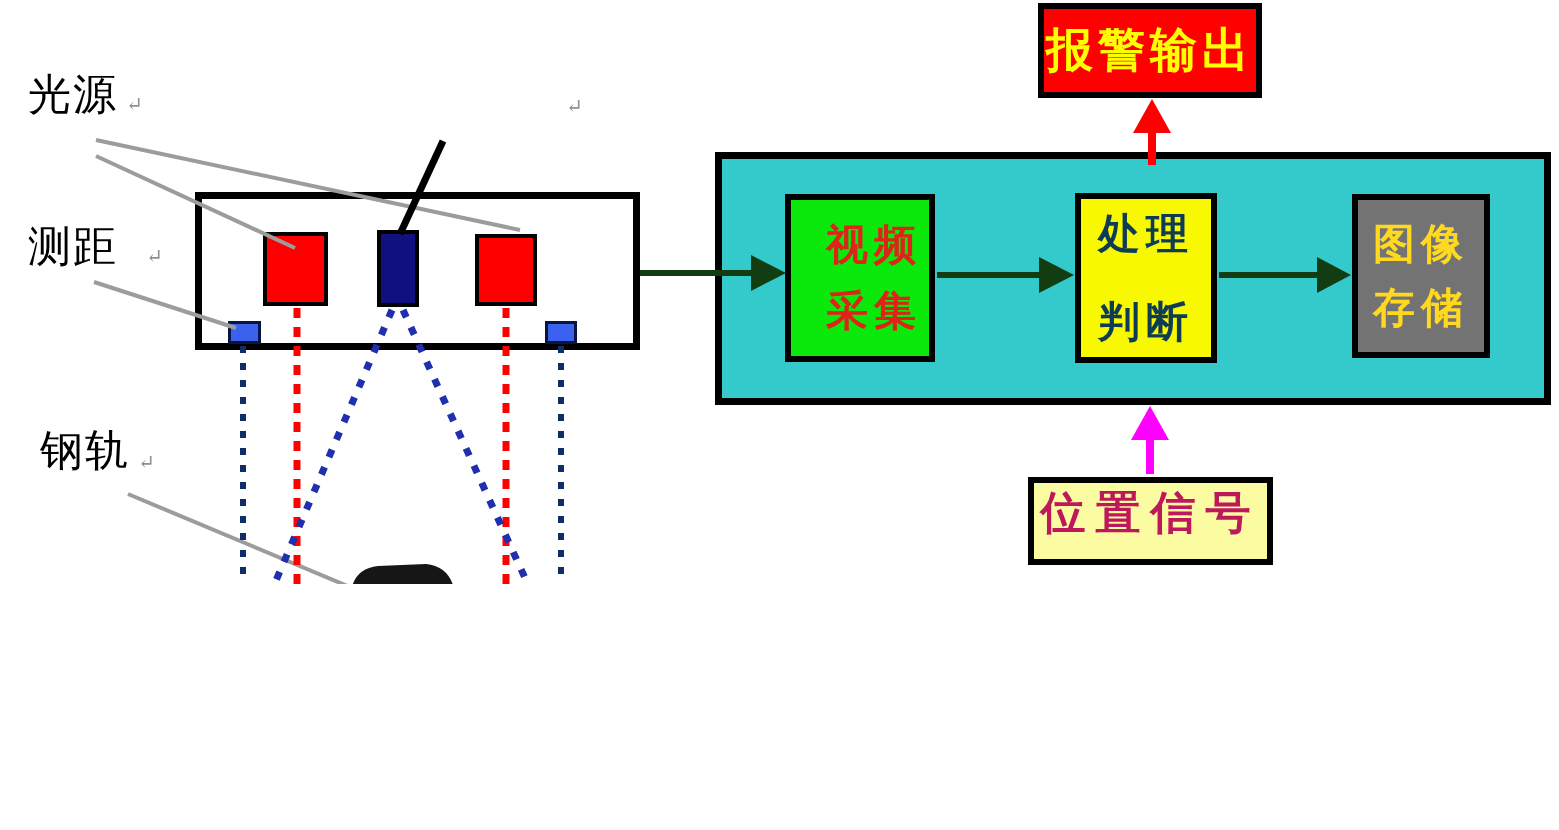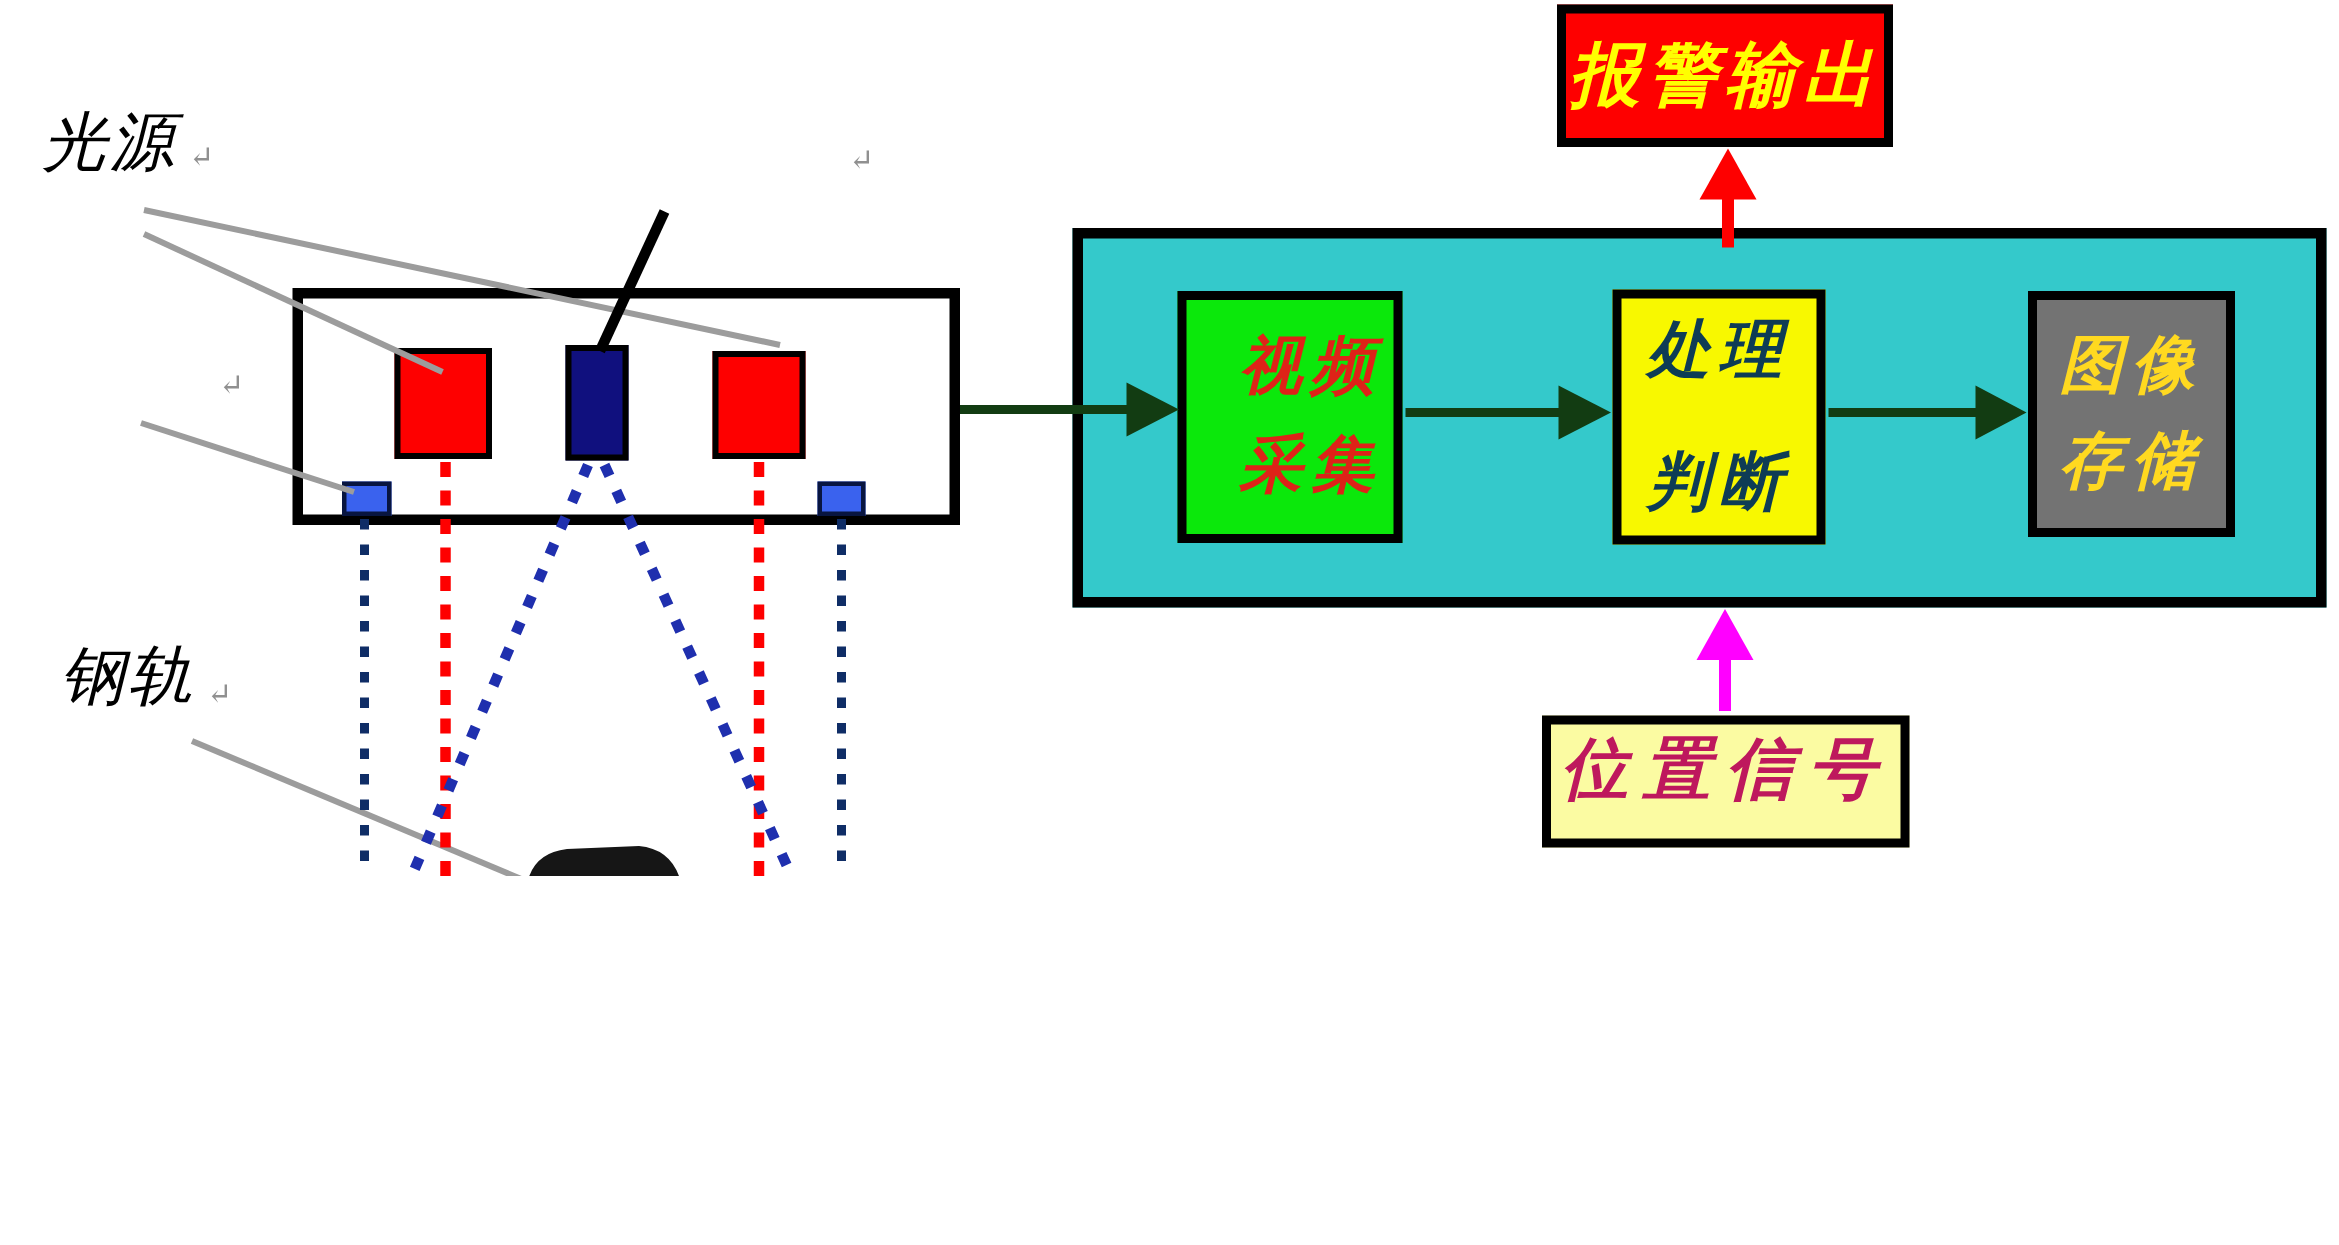--- a/index.html
+++ b/index.html
@@ -1,17 +1,17 @@
 <!DOCTYPE html>
 <html><head>
 <meta charset="utf-8">
 <style>
   html,body{margin:0;padding:0;background:#fff;}
   #stage{position:relative;width:1559px;height:584px;background:#ffffff;overflow:hidden;
-         font-family:"Liberation Serif","DejaVu Serif",serif;font-style:italic;}
+         font-family:"Liberation Serif","DejaVu Serif",serif;}
   .abs{position:absolute;box-sizing:border-box;}
   .lbl{position:absolute;color:#000;font-size:43px;letter-spacing:2px;white-space:nowrap;}
   .mark{position:absolute;color:#909090;font-size:20px;}
   .outline{border:7px solid #000;background:#fff;}
   
   .lightsrc{background:#FE0000;border:4px solid #000;}
   .camera{background:#10107E;border:4px solid #000;}
   .sensor{background:#3A62EE;border:3px solid #081540;}
   
   .cyan{background:#34C9CB;border:7px solid #000;}
@@ -31,20 +31,21 @@
   .cell + .cell{border-top:6px solid #000;}
   svg{display:block;}
   #overlay{position:absolute;left:0;top:0;pointer-events:none;}
 </style>
 </head>
 <body>
 
 <div id="stage">
 
   <div class="lbl" style="left:28px;top:66px">光源</div>
+  <div class="lbl" style="left:28px;top:218px">测距</div>
   <div class="lbl" style="left:40px;top:422px">钢轨</div>
 
   <div class="mark" style="left:126px;top:92px">↵</div>
   <div class="mark" style="left:566px;top:94px">↵</div>
   <div class="mark" style="left:146px;top:244px">↵</div>
   <div class="mark" style="left:138px;top:450px">↵</div>
   <div class="mark" style="left:140px;top:616px">↵</div>
 
   <div class="abs outline" style="left:195px;top:192px;width:445px;height:158px"></div>
   <div class="abs lightsrc" style="left:263px;top:232px;width:65px;height:74px"></div>

